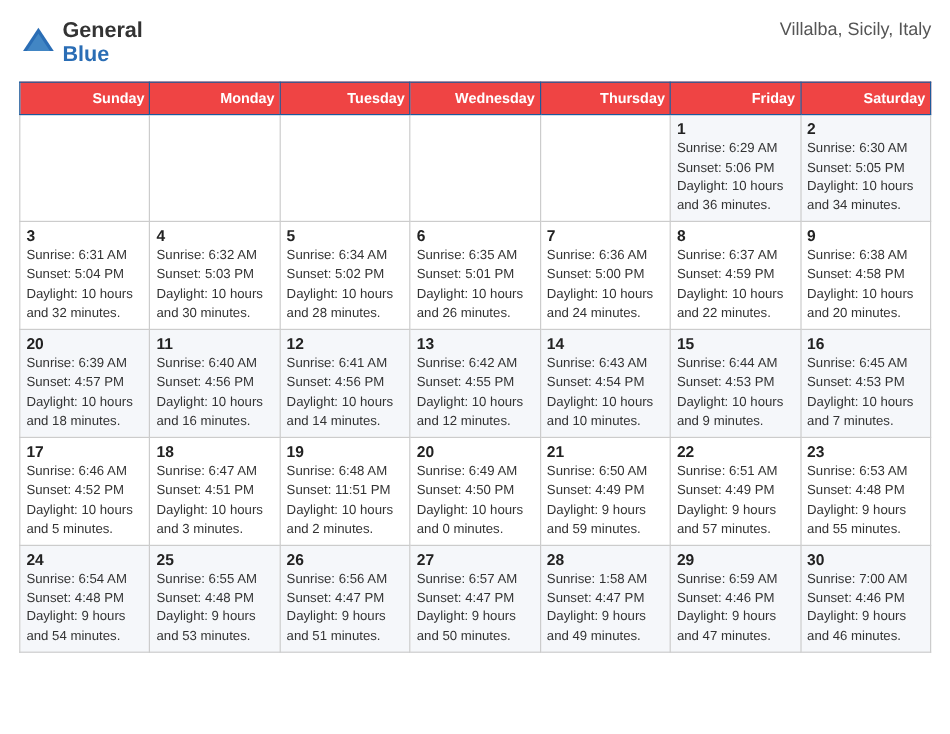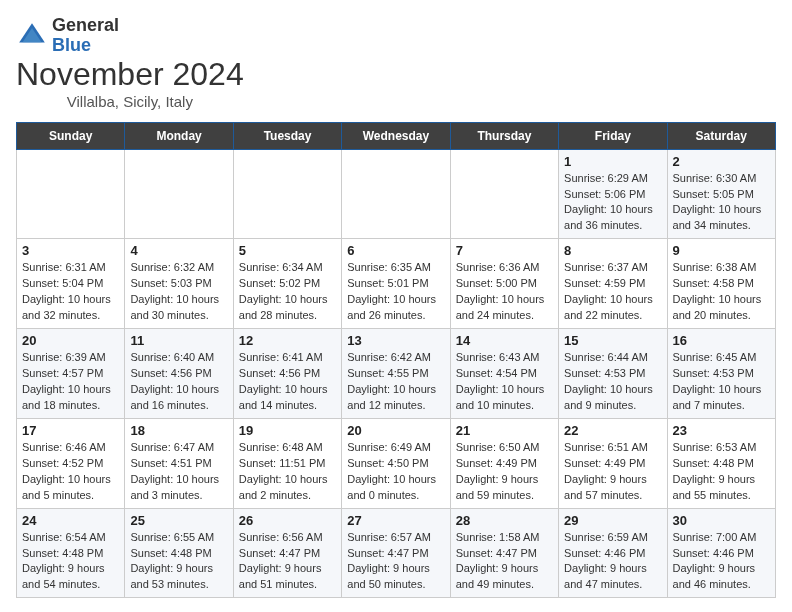--- a/index.html
+++ b/index.html
@@ -8,21 +8,20 @@
       background: #fff;
       width: 792px;
       min-height: 612px;
       padding: 16px;
     }
     .header {
       display: flex;
       justify-content: space-between;
       align-items: flex-start;
       margin-bottom: 12px;
-      flex-direction: column;
     }
     .logo {
       display: flex;
       align-items: center;
       gap: 4px;
     }
     .logo-text {
       font-size: 18px;
       font-weight: bold;
       line-height: 1.1;
@@ -45,26 +44,26 @@
       font-size: 15px;
       color: #555;
       text-align: center;
     }
     table {
       width: 100%;
       border-collapse: collapse;
       table-layout: fixed;
     }
     thead th {
-      background: #404040;
+      background: #ef4444;
       color: #fff;
       font-size: 12px;
       font-weight: bold;
       padding: 6px 4px;
-      text-align: center;
+      text-align: right;
       border: 1px solid #1e5a9a;
     }
     tbody td {
       vertical-align: top;
       border: 1px solid #ccc;
       padding: 4px 5px;
       font-size: 10px;
       color: #333;
       height: 88px;
       background: #fff;
@@ -94,21 +93,20 @@
     <svg class="logo-icon" viewBox="0 0 40 40">
       <polygon points="20,4 36,28 4,28" fill="#2a6db5"></polygon>
       <polygon points="20,10 32,28 8,28" fill="#5a9fd4" opacity="0.5"></polygon>
     </svg>
     <div class="logo-text">
       <span class="general">General</span><br>
       <span class="blue">Blue</span>
     </div>
   </div>
   <div class="title-block">
-    <div class="month-title">November 2024</div>
     <div class="location">Villalba, Sicily, Italy</div>
   </div>
 </div>
 
 <table>
   <thead>
     <tr>
     <th>Sunday</th>
         <th>Monday</th>
         <th>Tuesday</th>

